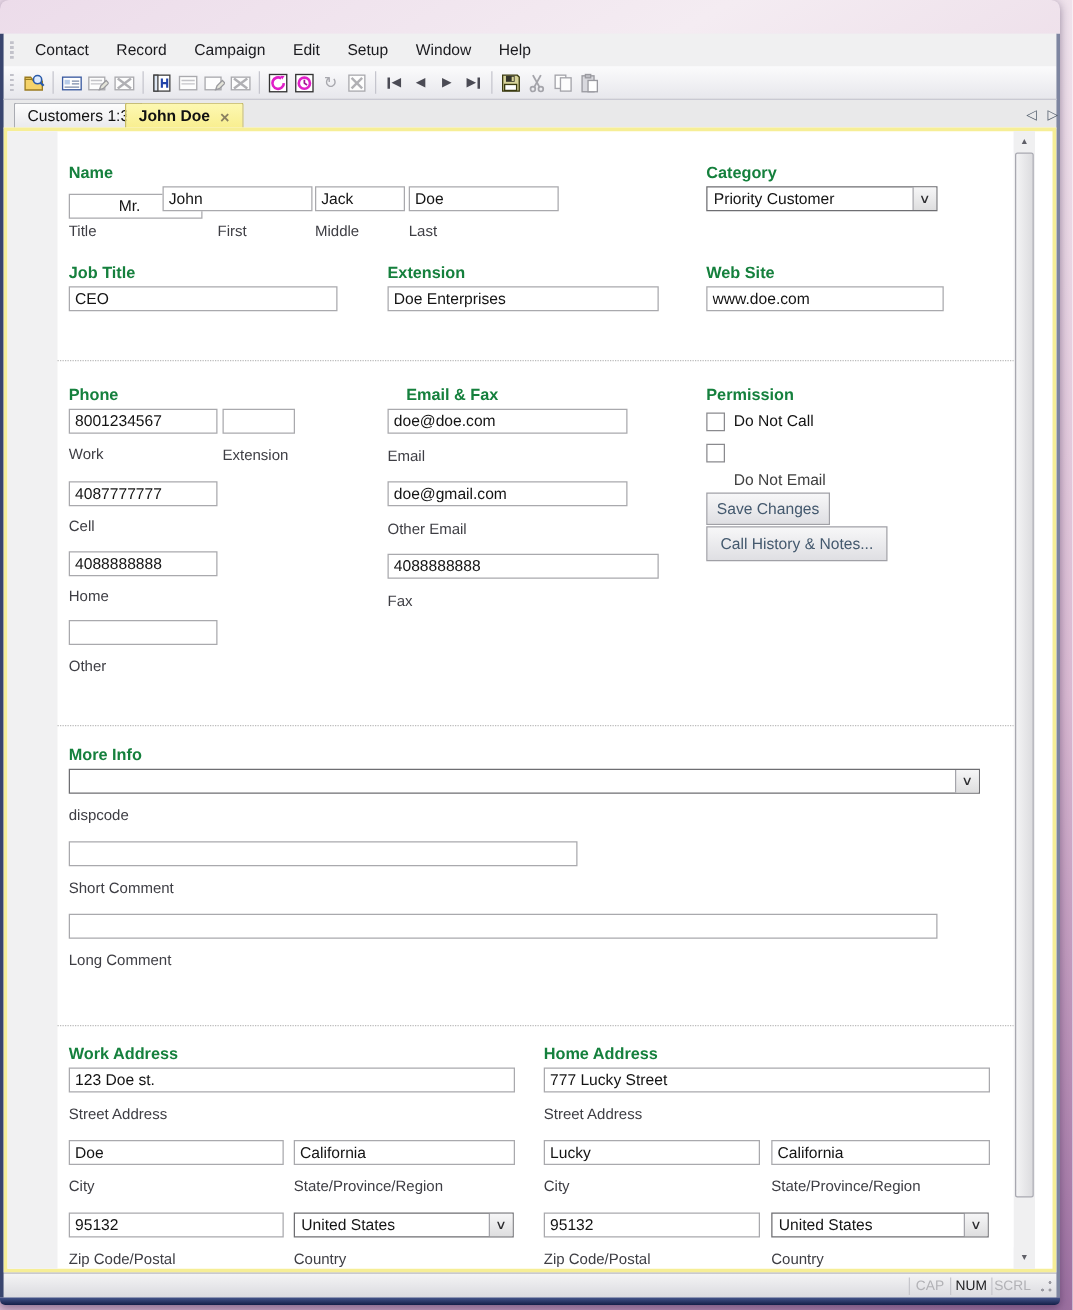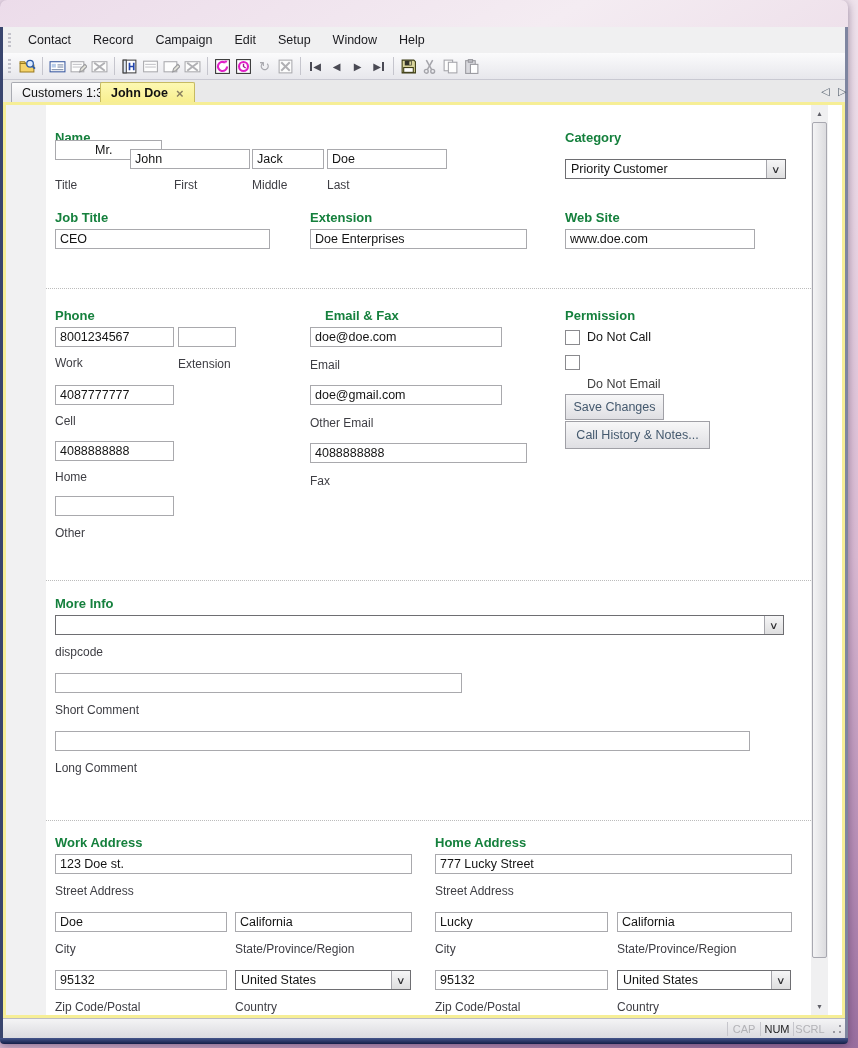--- a/index.html
+++ b/index.html
@@ -274,31 +274,31 @@
     </div>
 
     <div class="content"></div>
     <div class="gutter"></div>
 
     <div class="sep" style="top:288px;"></div>
     <div class="sep" style="top:580px;"></div>
     <div class="sep" style="top:820px;"></div>
 
     <div class="h" style="left:55px;top:130px;">Name</div>
-    <input class="inp" style="left: 55px; top: 140px; width: 62px; padding-left: 39px;" value="Mr.">
+    <input class="inp" style="left: 55px; top: 155px; width: 62px; padding-left: 39px;" value="Mr.">
     <input class="inp" style="left: 130px; top: 149px; width: 110px;" value="John">
     <input class="inp" style="left: 252px; top: 149px; width: 62px;" value="Jack">
     <input class="inp" style="left: 327px; top: 149px; width: 110px;" value="Doe">
     <div class="lbl" style="left:55px;top:178px;">Title</div>
     <div class="lbl" style="left:130px;top:178px;margin-left:44px;">First</div>
     <div class="lbl" style="left:252px;top:178px;">Middle</div>
     <div class="lbl" style="left:327px;top:178px;">Last</div>
 
     <div class="h" style="left:565px;top:130px;">Category</div>
-    <div class="combo" style="left:565px;top:149px;width:221px;margin-top:10px;">
+    <div class="combo" style="left:565px;top:149px;width:185px;">
       <span class="combo-val">Priority Customer</span>
       <span class="combo-btn">
           <span class="chev">∨</span>
         </span>
     </div>
 
     <div class="h" style="left:55px;top:210px;">Job Title</div>
     <input class="inp" style="left: 55px; top: 229px; width: 205px;" value="CEO">
     <div class="h" style="left:310px;top:210px;">Extension</div>
     <input class="inp" style="left: 310px; top: 229px; width: 207px;" value="Doe Enterprises">

